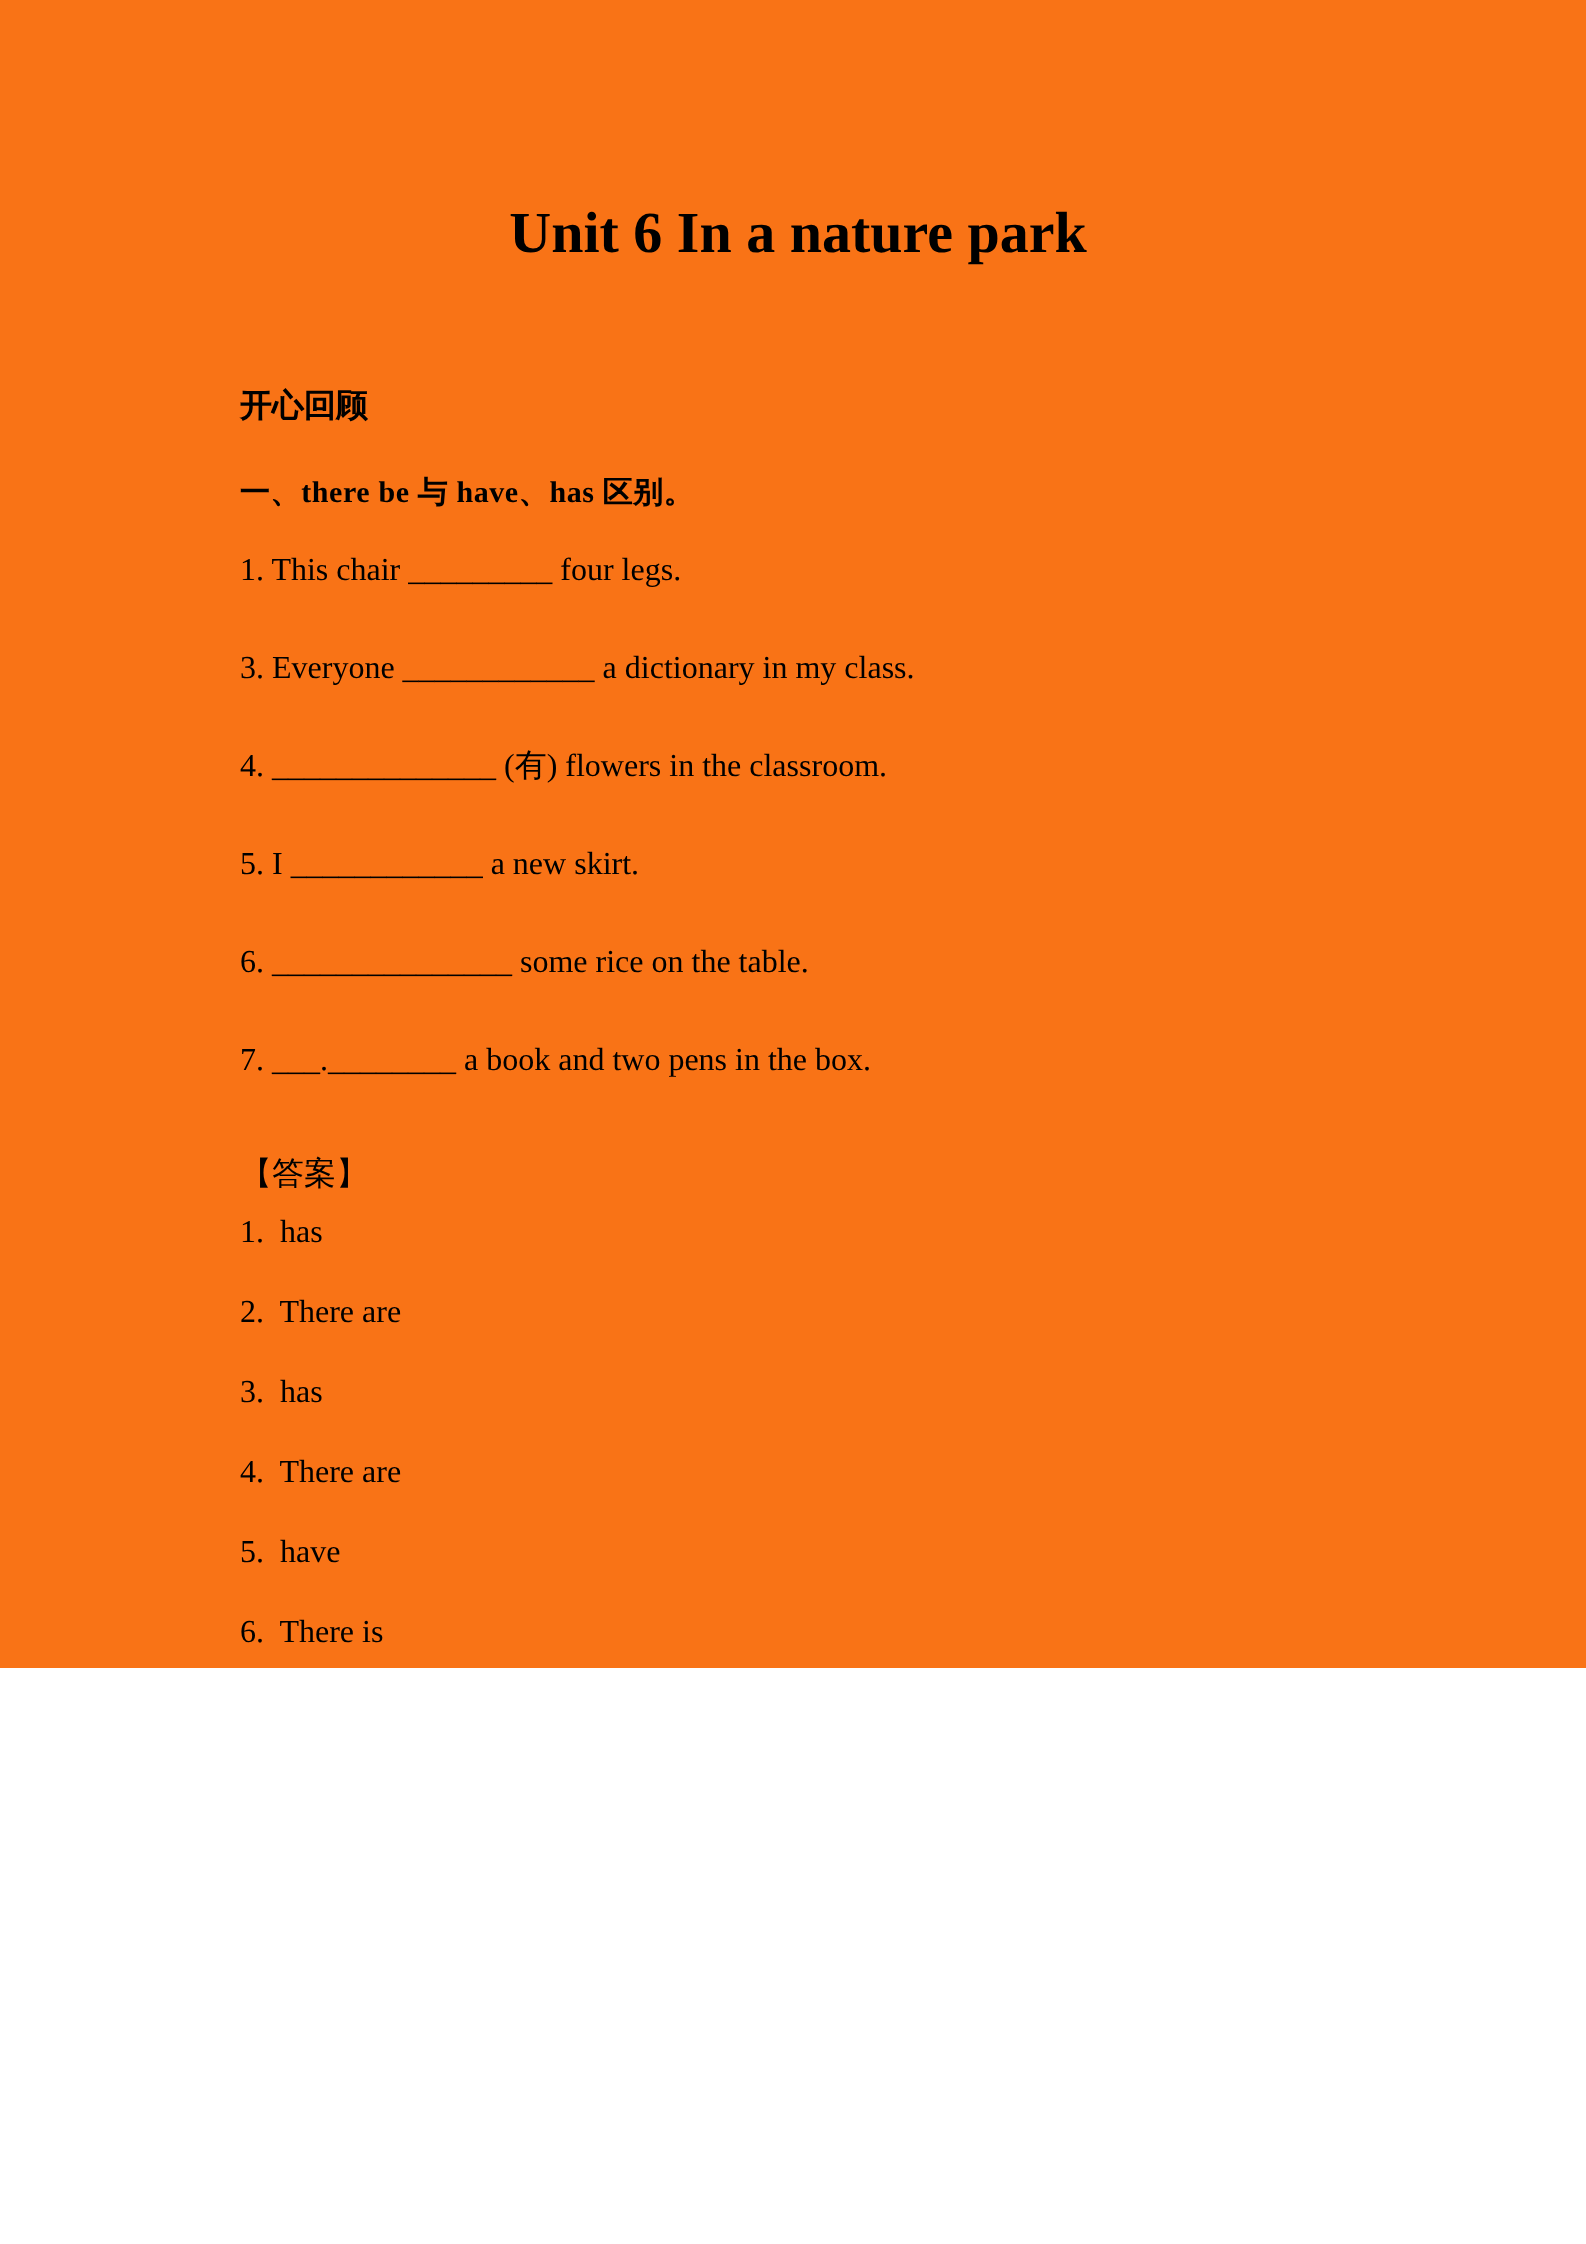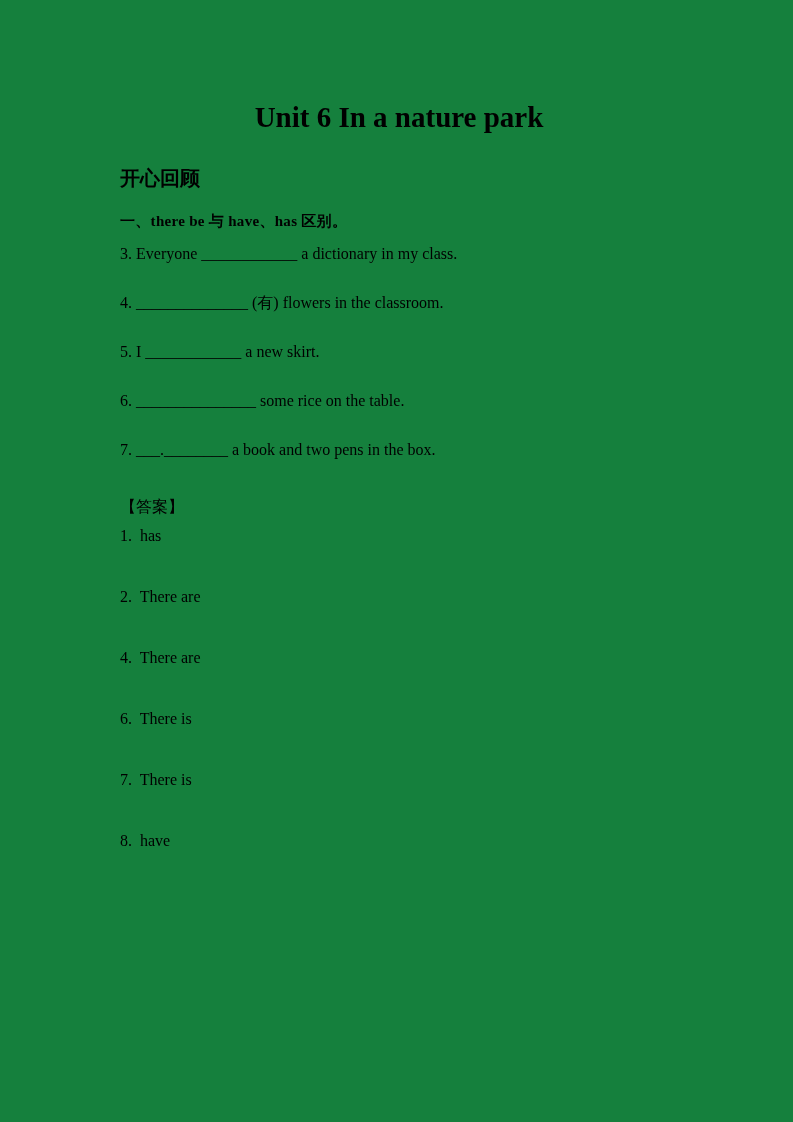--- a/index.html
+++ b/index.html
@@ -3,42 +3,42 @@
 <meta charset="utf-8">
 <style>
   html, body {
     margin: 0;
     padding: 0;
     background: #ffffff;
   }
   .page {
     position: relative;
     width: 793px;
-    height: 1122px;
+    height: 834px;
     box-sizing: border-box;
-    background: #15803d;
+    background: #f97316;
     color: #000000;
     font-family: "Liberation Serif", serif;
     padding: 100px 115px 0 120px;
     display: flex;
     flex-direction: column;
     overflow: hidden;
   }
   .title {
     font-size: 29px;
     line-height: 34px;
     font-weight: bold;
     text-align: center;
     white-space: pre-wrap;
   }
   .title-sub { margin-top: 8px; }
   .section-heading {
-    margin-top: 32px;
+    margin-top: 58px;
     font-family: "Liberation Sans", sans-serif;
-    font-size: 20px;
+    font-size: 16px;
     line-height: 24px;
     font-weight: bold;
     white-space: pre-wrap;
   }
   .exercise-heading {
     margin-top: 21px;
     font-size: 15px;
     line-height: 20px;
     font-weight: bold;
     letter-spacing: 0.3px;
@@ -53,44 +53,47 @@
   .q-first { margin-top: 19px; }
   .block-label {
     font-size: 16px;
     line-height: 20px;
     margin-top: 21px;
     white-space: pre-wrap;
   }
   .a {
     font-size: 16px;
     line-height: 20px;
-    margin-top: 25px;
+    margin-top: 4px;
     white-space: pre-wrap;
   }
   .a-first { margin-top: 9px; }
 </style>
 </head>
 <body>
 
 <div class="page">
 
   <div class="title">Unit 6 In a nature park</div>
 
   <div class="section-heading">开心回顾</div>
 
   <div class="exercise-heading">一、there be 与 have、has 区别。</div>
 
+  <p class="q q-first">1. This chair _________ four legs.</p>
   <p class="q">3. Everyone ____________ a dictionary in my class.</p>
   <p class="q">4. ______________ (有) flowers in the classroom.</p>
   <p class="q">5. I ____________ a new skirt.</p>
   <p class="q">6. _______________ some rice on the table.</p>
   <p class="q">7. ___.________ a book and two pens in the box.</p>
 
   <div class="block-label">【答案】</div>
 
   <p class="a a-first">1.  has</p>
   <p class="a">2.  There are</p>
+  <p class="a">3.  has</p>
   <p class="a">4.  There are</p>
+  <p class="a">5.  have</p>
   <p class="a">6.  There is</p>
   <p class="a">7.  There is</p>
   <p class="a">8.  have</p>
 
 </div>
 
 </body></html>

